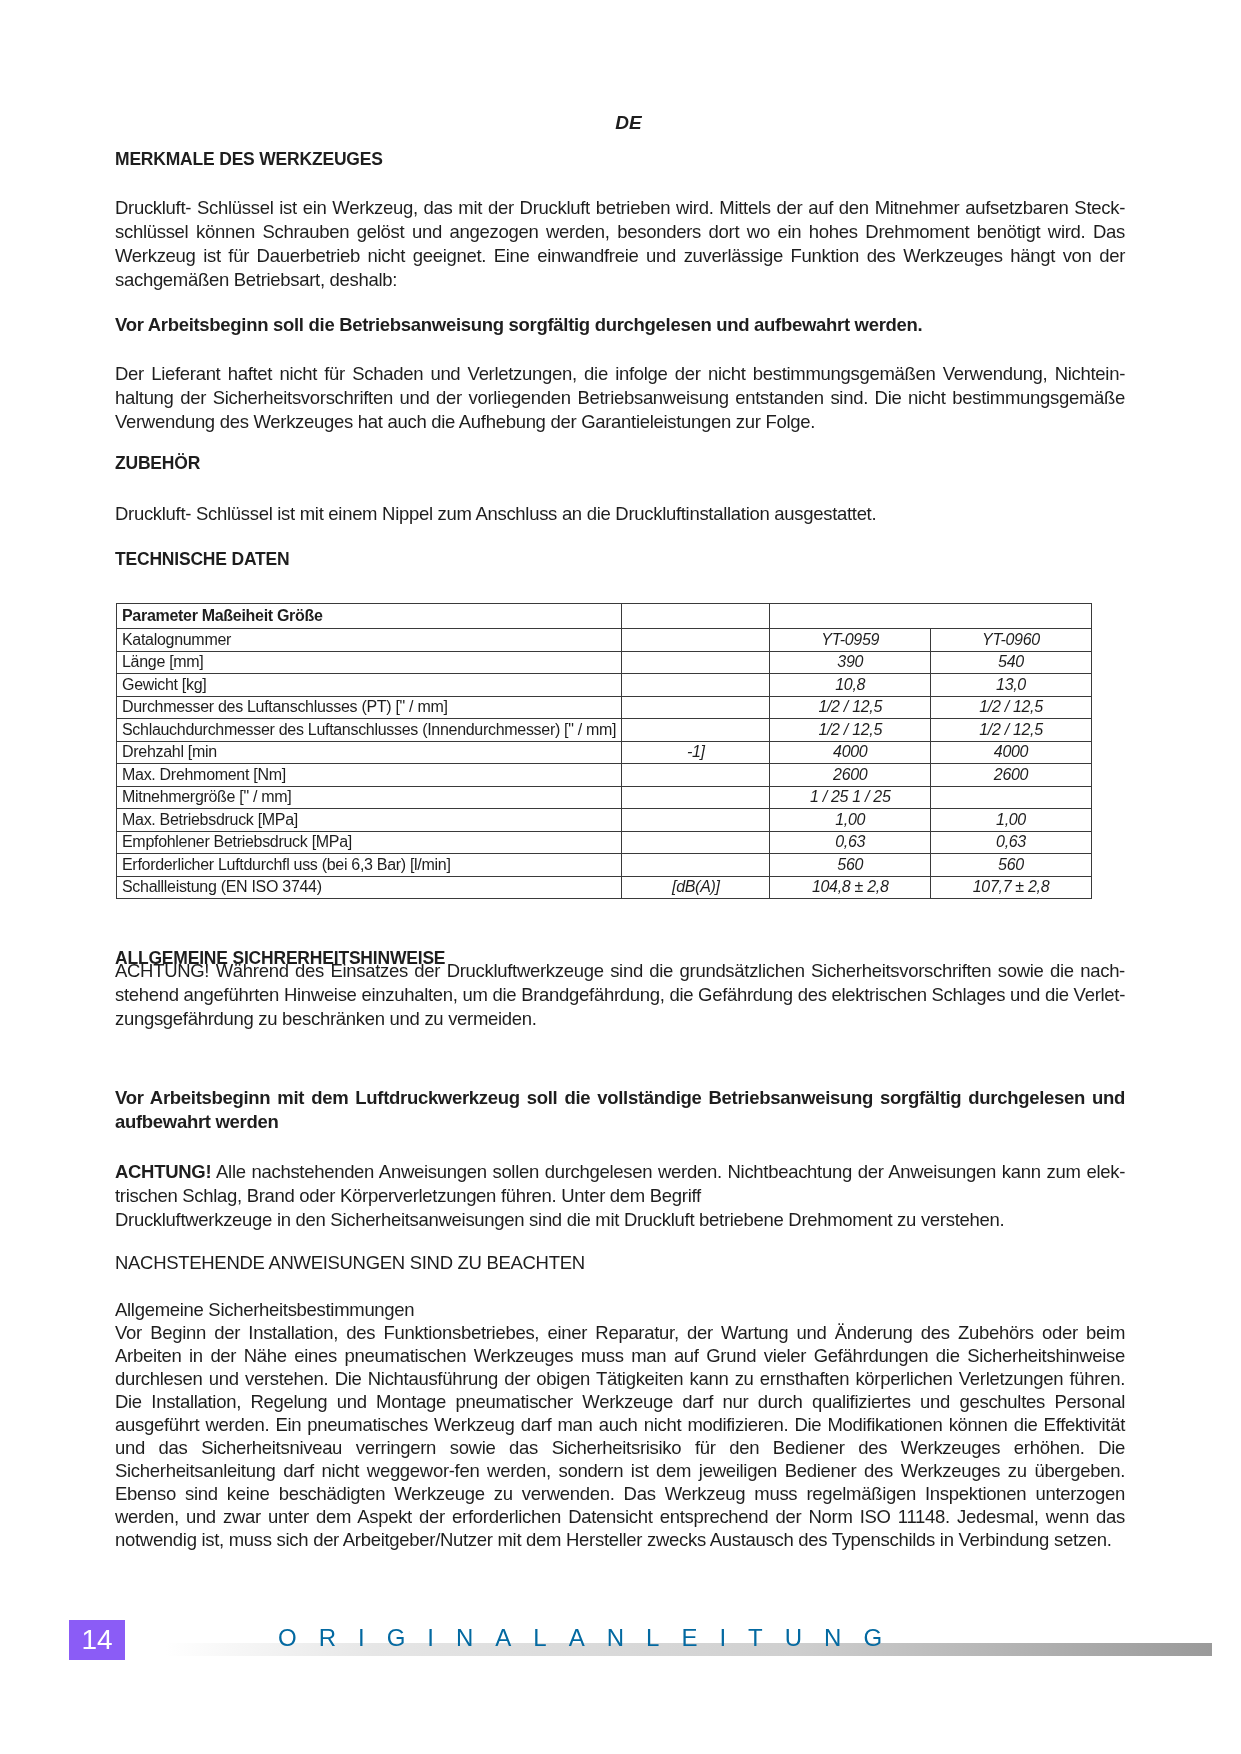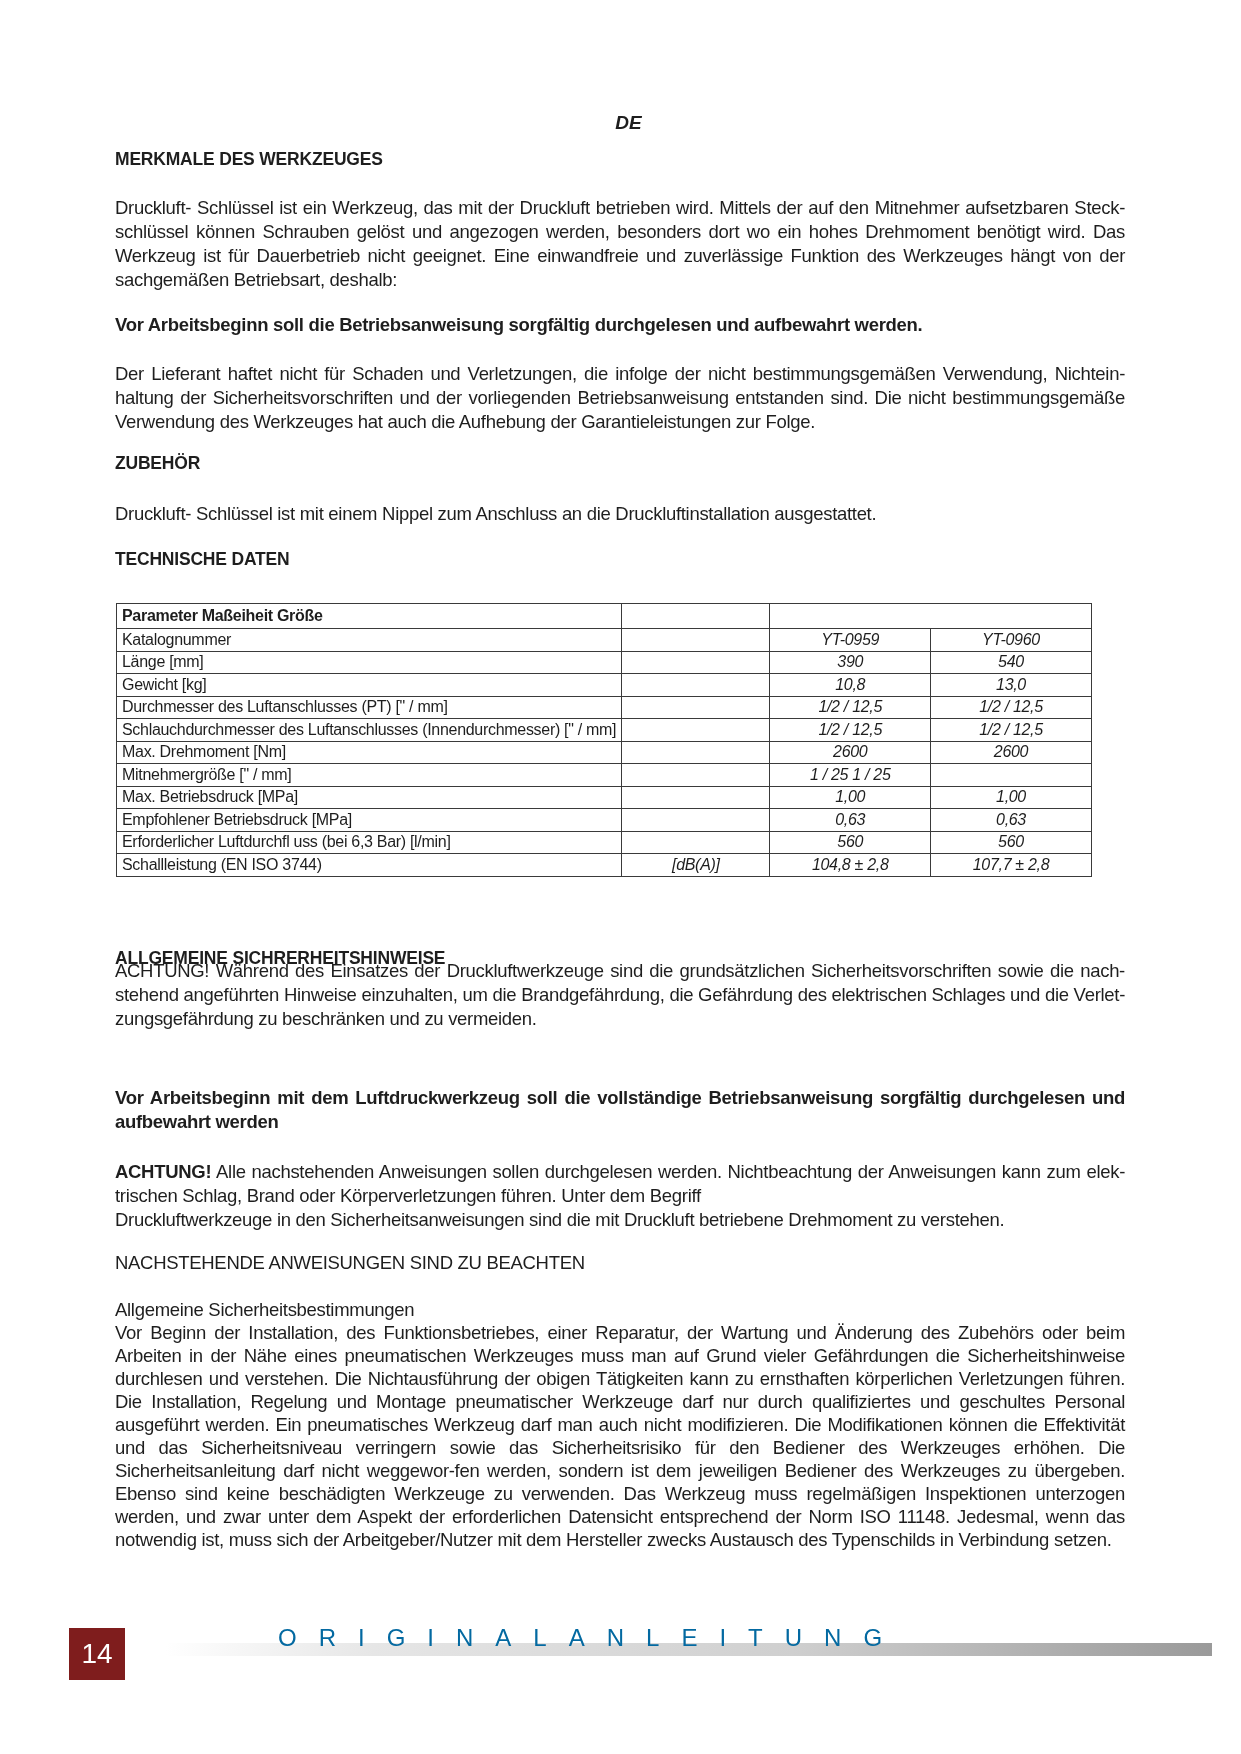--- a/index.html
+++ b/index.html
@@ -9,22 +9,22 @@
   .lang { left:8px; width:1241px; text-align:center; top:112px; font-weight:bold; font-style:italic; font-size:19px; }
   .h { left:115px; font-weight:bold; font-size:19px; letter-spacing:-0.2px; transform:scaleX(0.92); transform-origin:left; }
   .p { left:115px; width:1010px; font-size:18.5px; line-height:24px; text-align:justify; letter-spacing:-0.3px; }
   .p.bold { font-weight:bold; }
   .p.tight { line-height:23px; }
   .p .b { font-weight:bold; }
   table.spec { position:absolute; left:116px; top:603px; width:976px; border-collapse:collapse; font-size:16px; letter-spacing:-0.3px; }
   table.spec td { border:1.6px solid #3a3a3a; height:21.5px; padding:0 5px; white-space:nowrap; }
   table.spec td.c { text-align:center;font-style:italic; }
   table.spec tr.head td { font-weight:bold; height:24px; }
-  .footer-box { left:69px; top:1620px; width:56px; height:52px; background:#7f1d1d; color:#fff; font-size:28px;
-                display:flex; align-items:center; justify-content:center;margin-top:8px; }
+  .footer-box { left:69px; top:1620px; width:56px; height:40px; background:#8b5cf6; color:#fff; font-size:28px;
+                display:flex; align-items:center; justify-content:center; }
   .footer-bar { left:165px; top:1643px; width:1047px; height:13px;
                 background:linear-gradient(to right, #ffffff 0%, #e6e6e6 20%, #cfcfcf 60%, #9a9a9a 100%); }
   .footer-text { left:278px; top:1624px; font-size:24px; letter-spacing:22px; color:#0369a1; font-weight:normal; }
 </style>
 </head>
 <body>
 
 <div class="abs lang">DE</div>
 
 <div class="abs h" style="top:148px;">MERKMALE DES WERKZEUGES</div>
@@ -76,20 +76,26 @@
         <td class="c">1/2 / 12,5</td>
         <td class="c">1/2 / 12,5</td>
       </tr>
       <tr>
         <td>Schlauchdurchmesser des Luftanschlusses (Innendurchmesser)  [" / mm]</td>
         <td class="c"></td>
         <td class="c">1/2 / 12,5</td>
         <td class="c">1/2 / 12,5</td>
       </tr>
       <tr>
+        <td>Drehzahl [min</td>
+        <td class="c">-1]</td>
+        <td class="c">4000</td>
+        <td class="c">4000</td>
+      </tr>
+      <tr>
         <td>Max. Drehmoment [Nm]</td>
         <td class="c"></td>
         <td class="c">2600</td>
         <td class="c">2600</td>
       </tr>
       <tr>
         <td>Mitnehmergröße [" / mm]</td>
         <td class="c"></td>
         <td class="c">1 / 25 1 / 25</td>
         <td class="c"></td>

